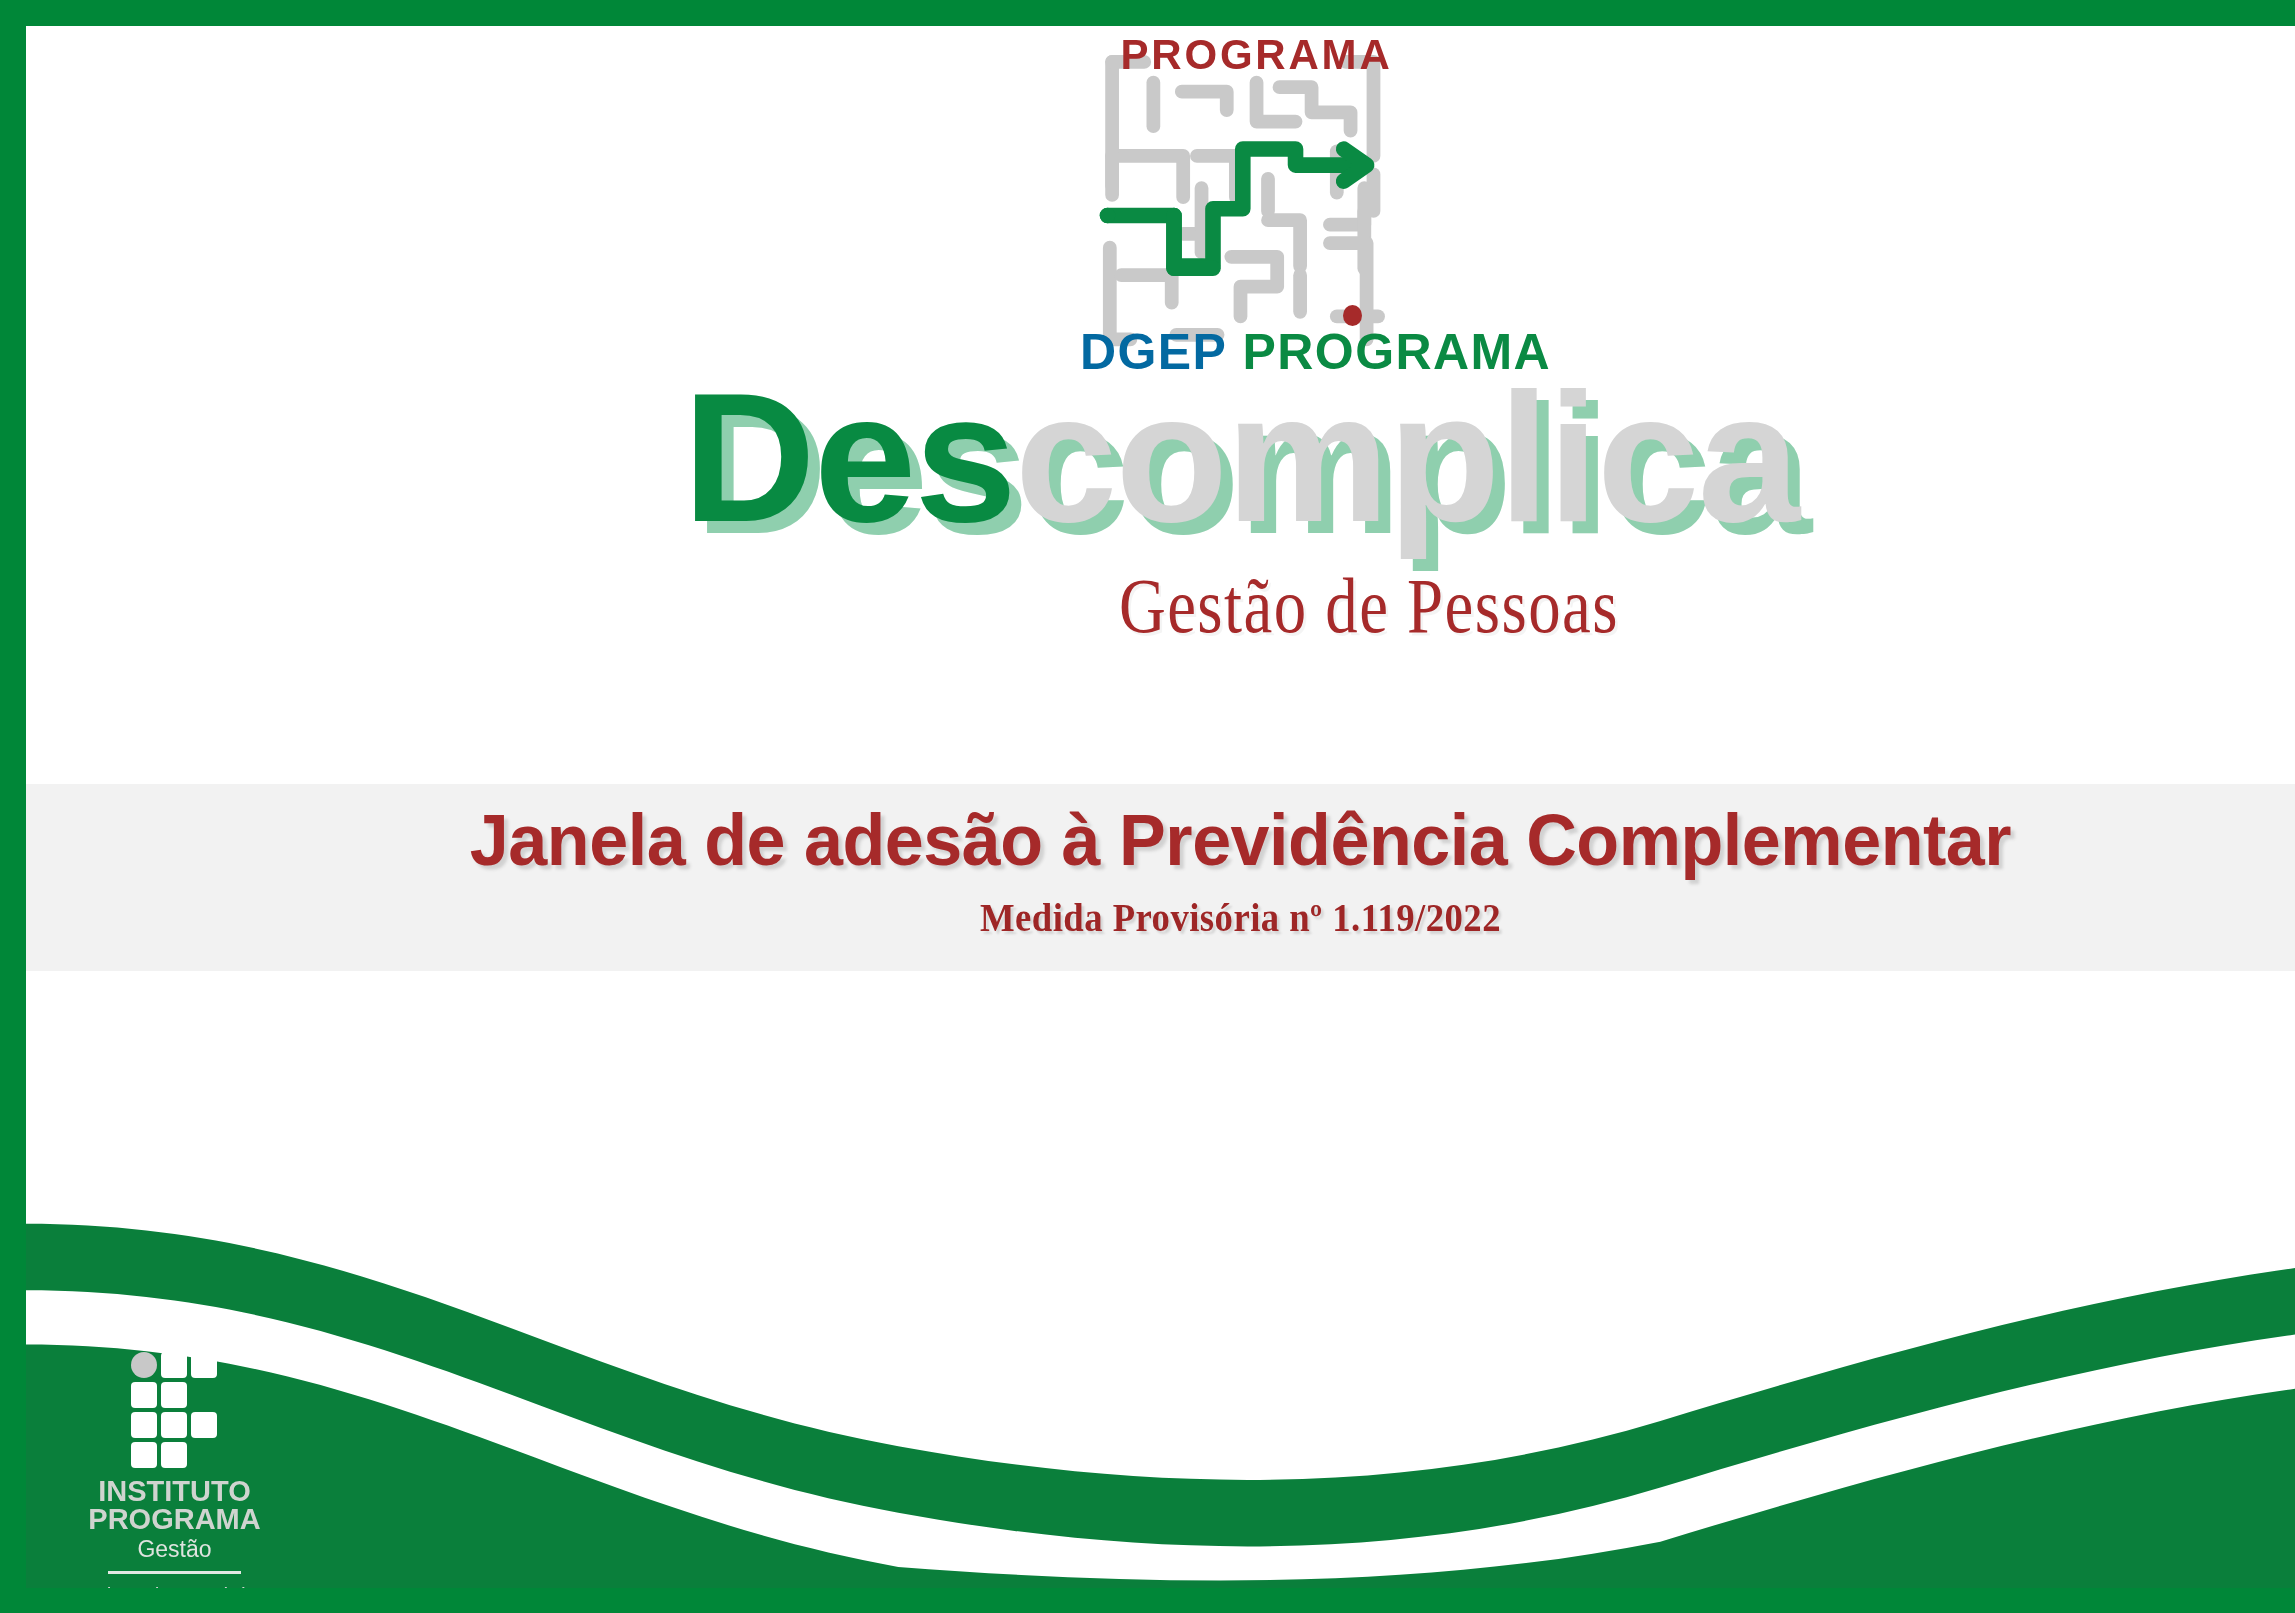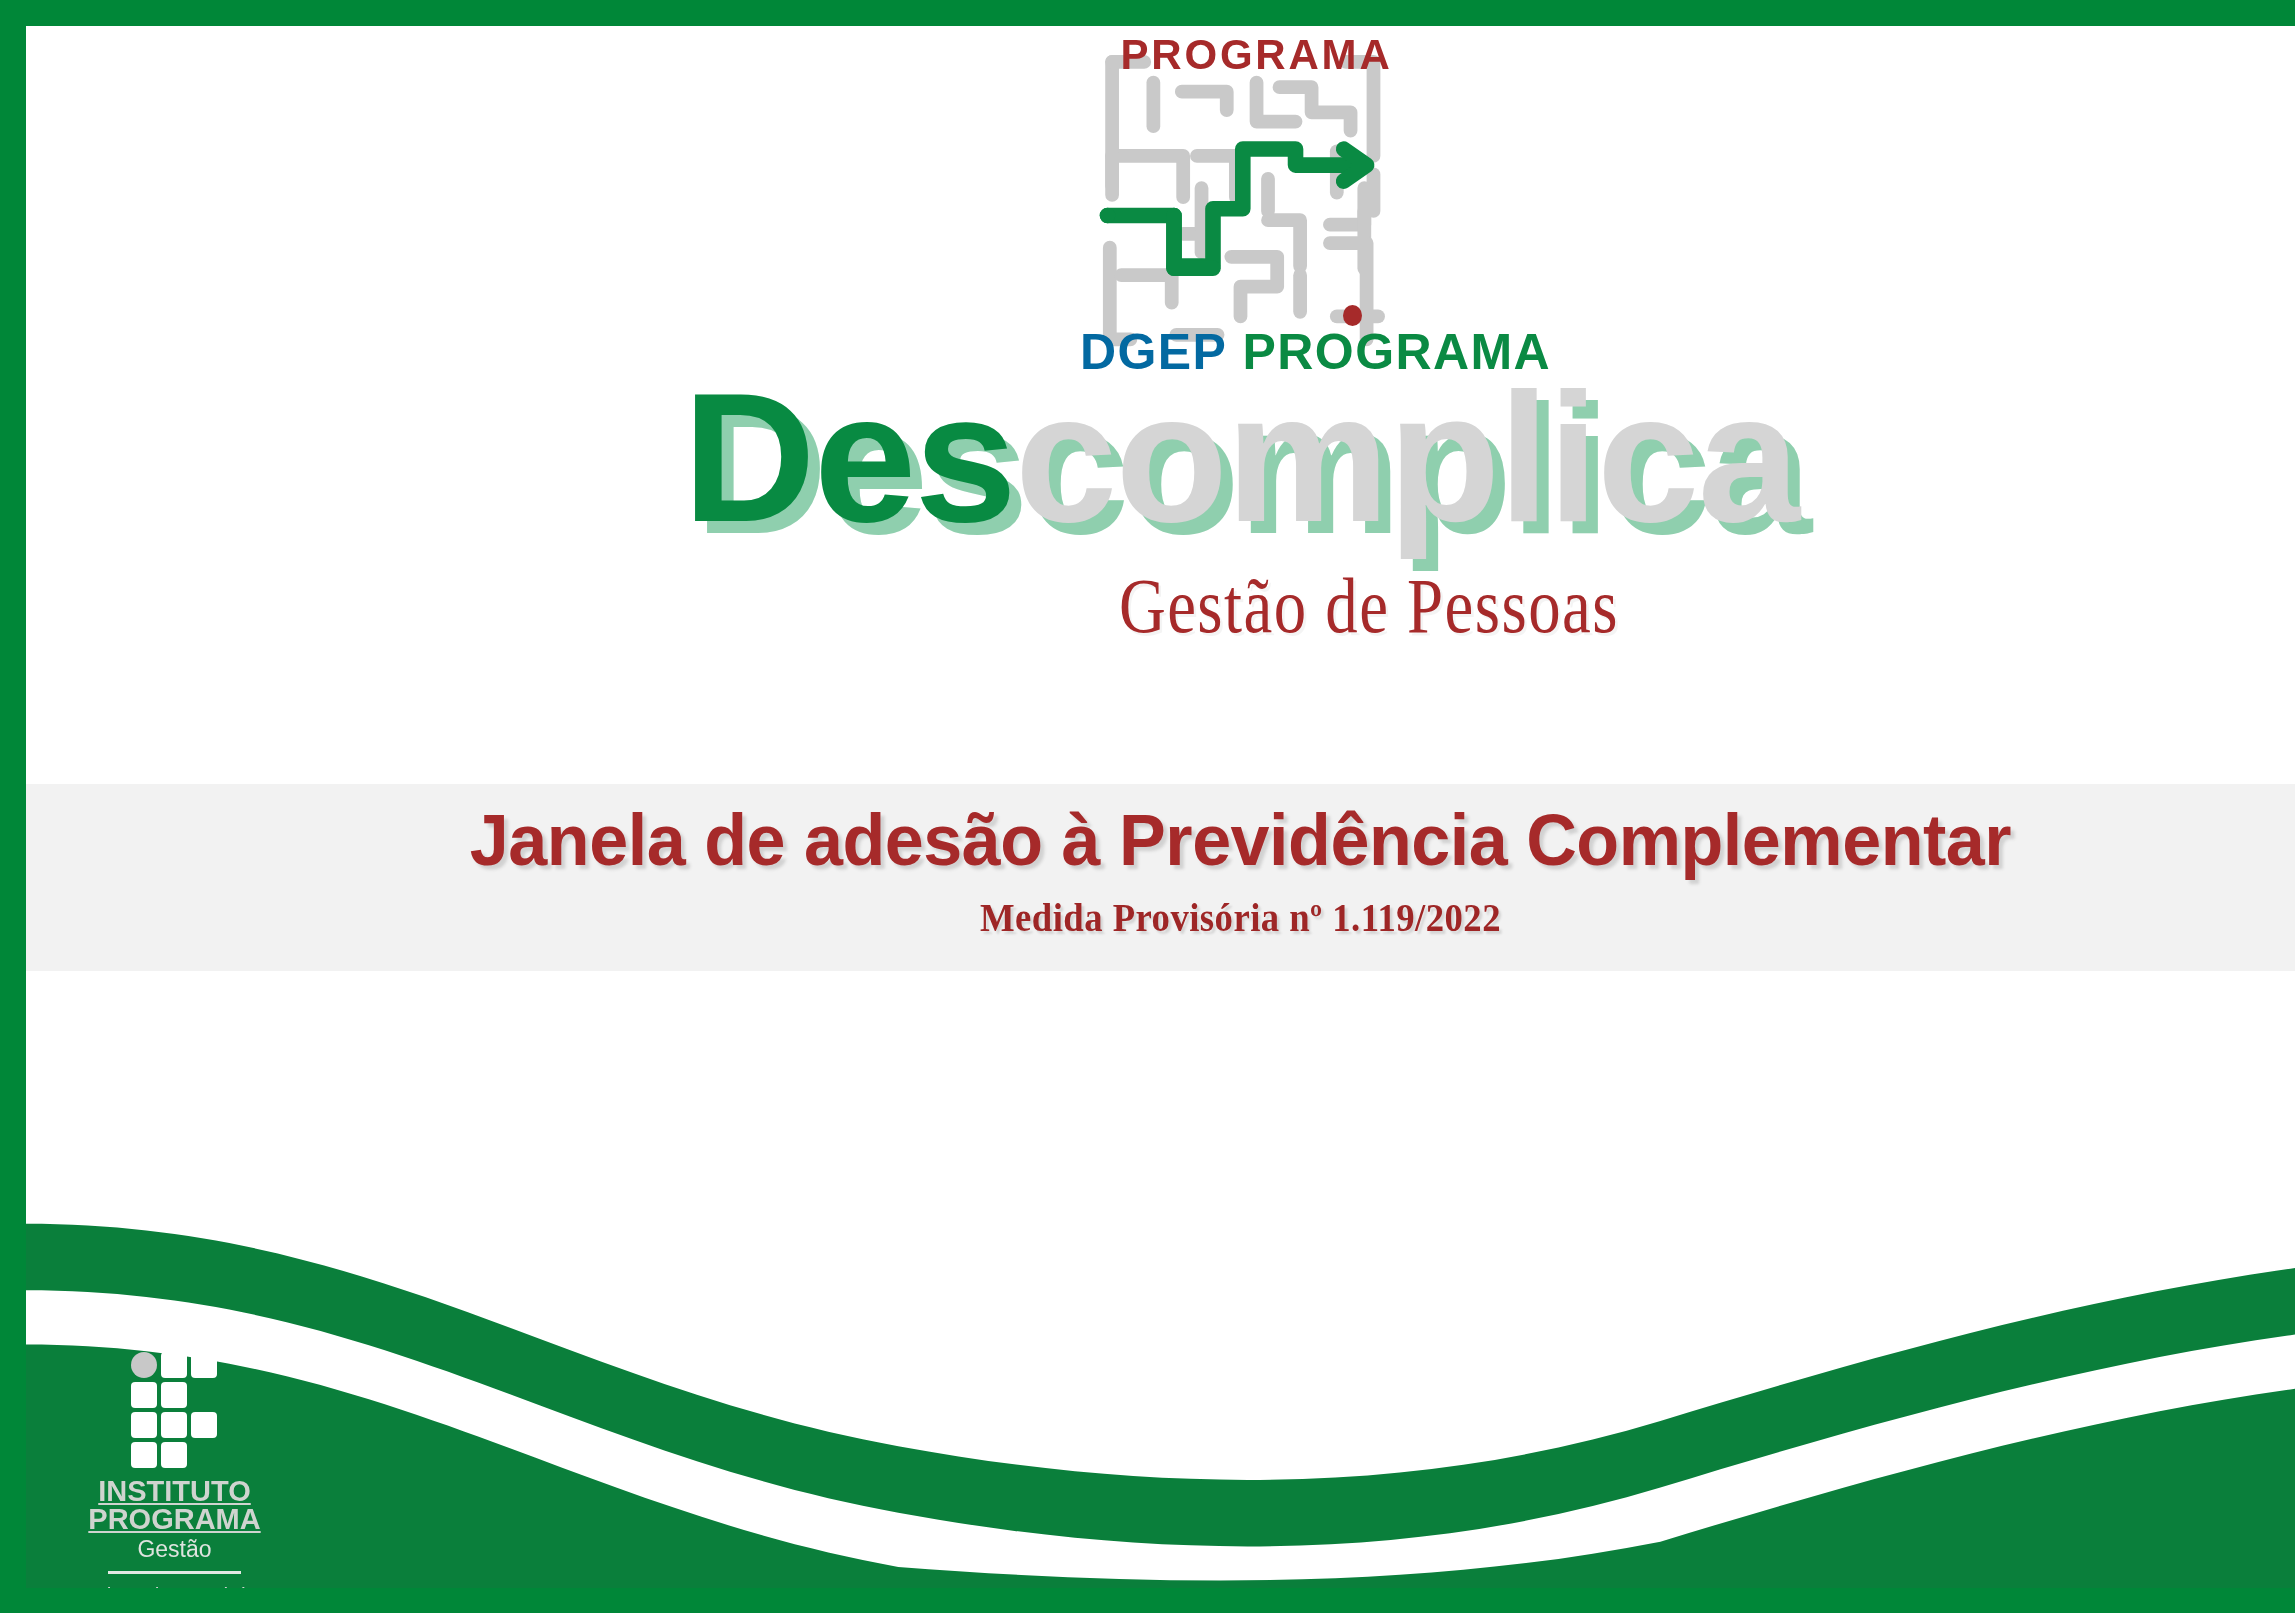--- a/index.html
+++ b/index.html
@@ -122,21 +122,21 @@
   .ifpb-grid{
     width:87px;margin:0 auto 10px auto;
     display:grid;grid-template-columns:repeat(3,26px);
     grid-template-rows:repeat(4,26px);gap:4.1px;
   }
   .cell{background:#ffffff;border-radius:4.1px;}
   .cell.circle{background:#c8c8c8;border-radius:50%;}
   .cell.empty{background:transparent;}
   .ifpb-inst{
     font-family:"Liberation Sans",sans-serif;font-weight:700;
-    font-size:29px;line-height:0.96;letter-spacing:0px;color:#cfd4cf;text-decoration:underline;
+    font-size:29px;line-height:0.96;letter-spacing:0px;color:#cfd4cf;
   }
   .ifpb-para{
     font-family:"Liberation Sans",sans-serif;font-weight:400;
     font-size:23px;line-height:1.1;margin-top:2.8px;color:#dfe4df;
   }
   .ifpb-rule{
     width:133px;height:2.3px;background:#e4e9e4;margin:9.2px auto 8.3px auto;
   }
   .ifpb-dept{
     font-family:"Liberation Sans",sans-serif;font-weight:400;

